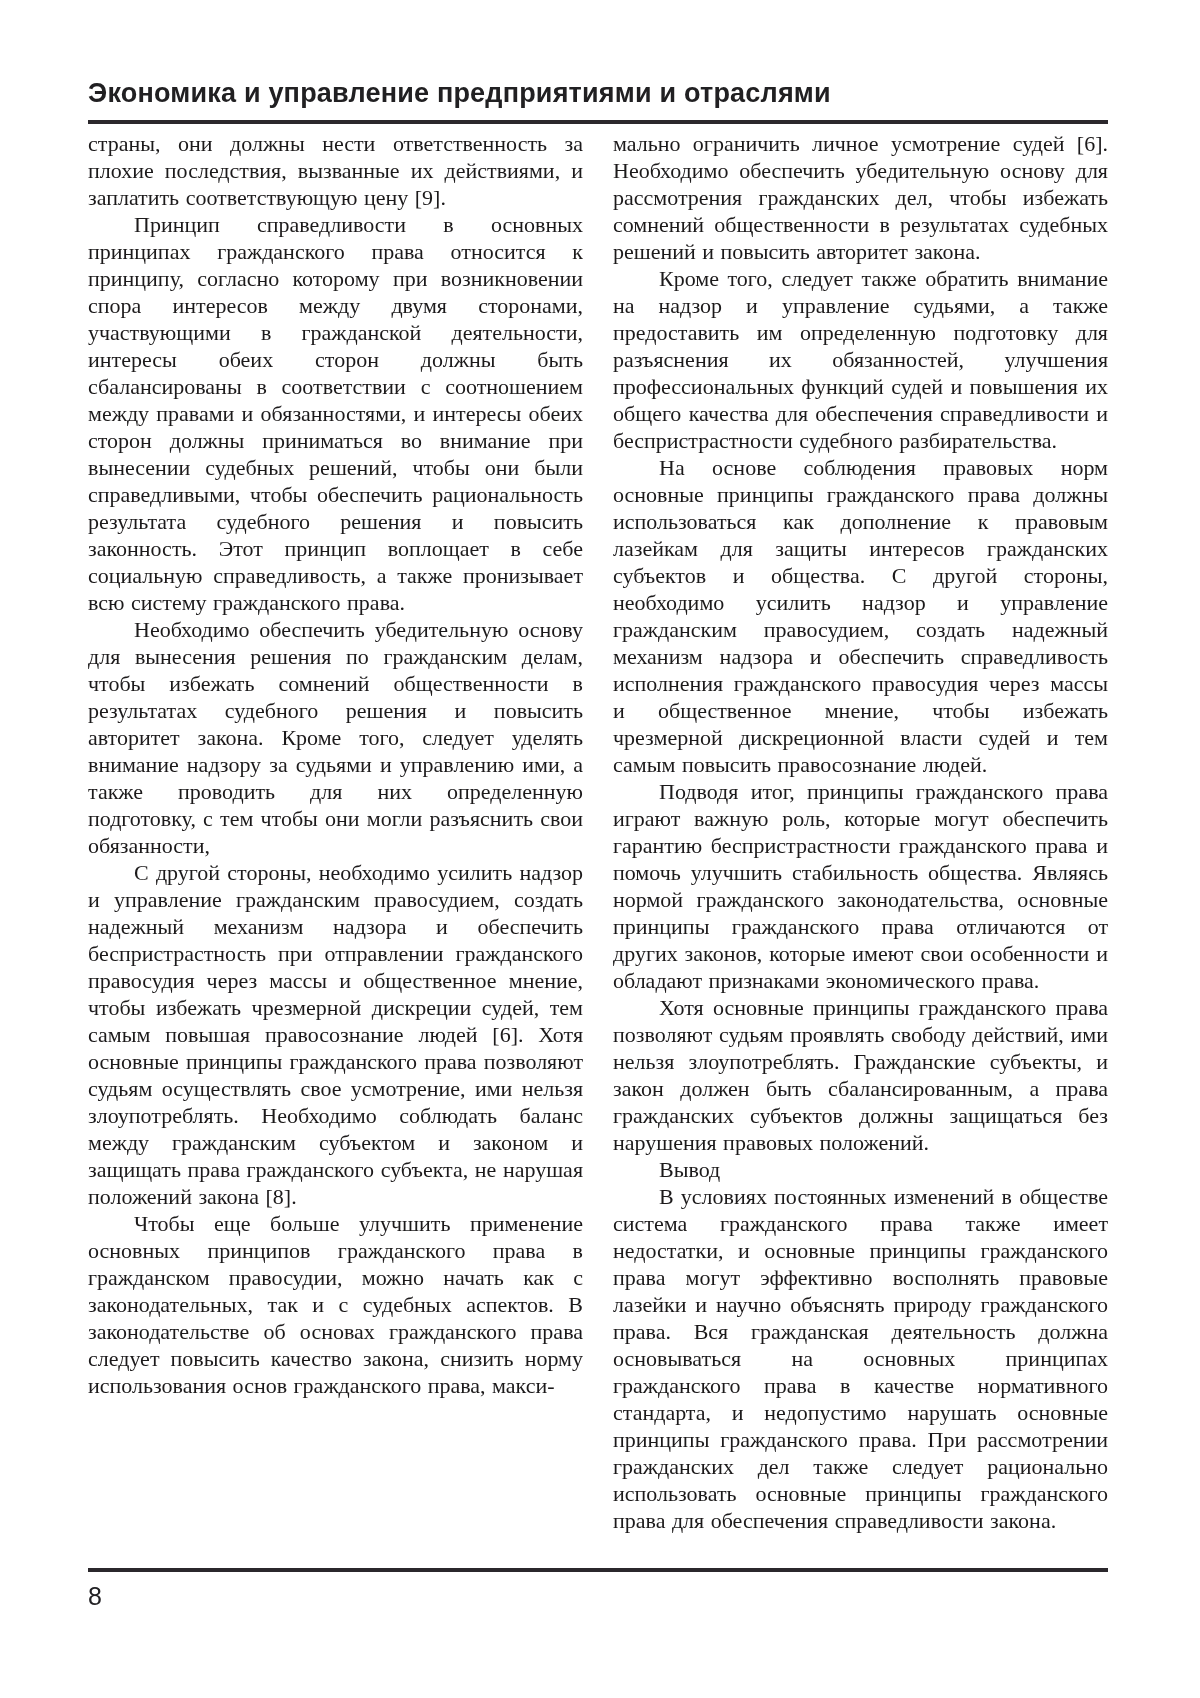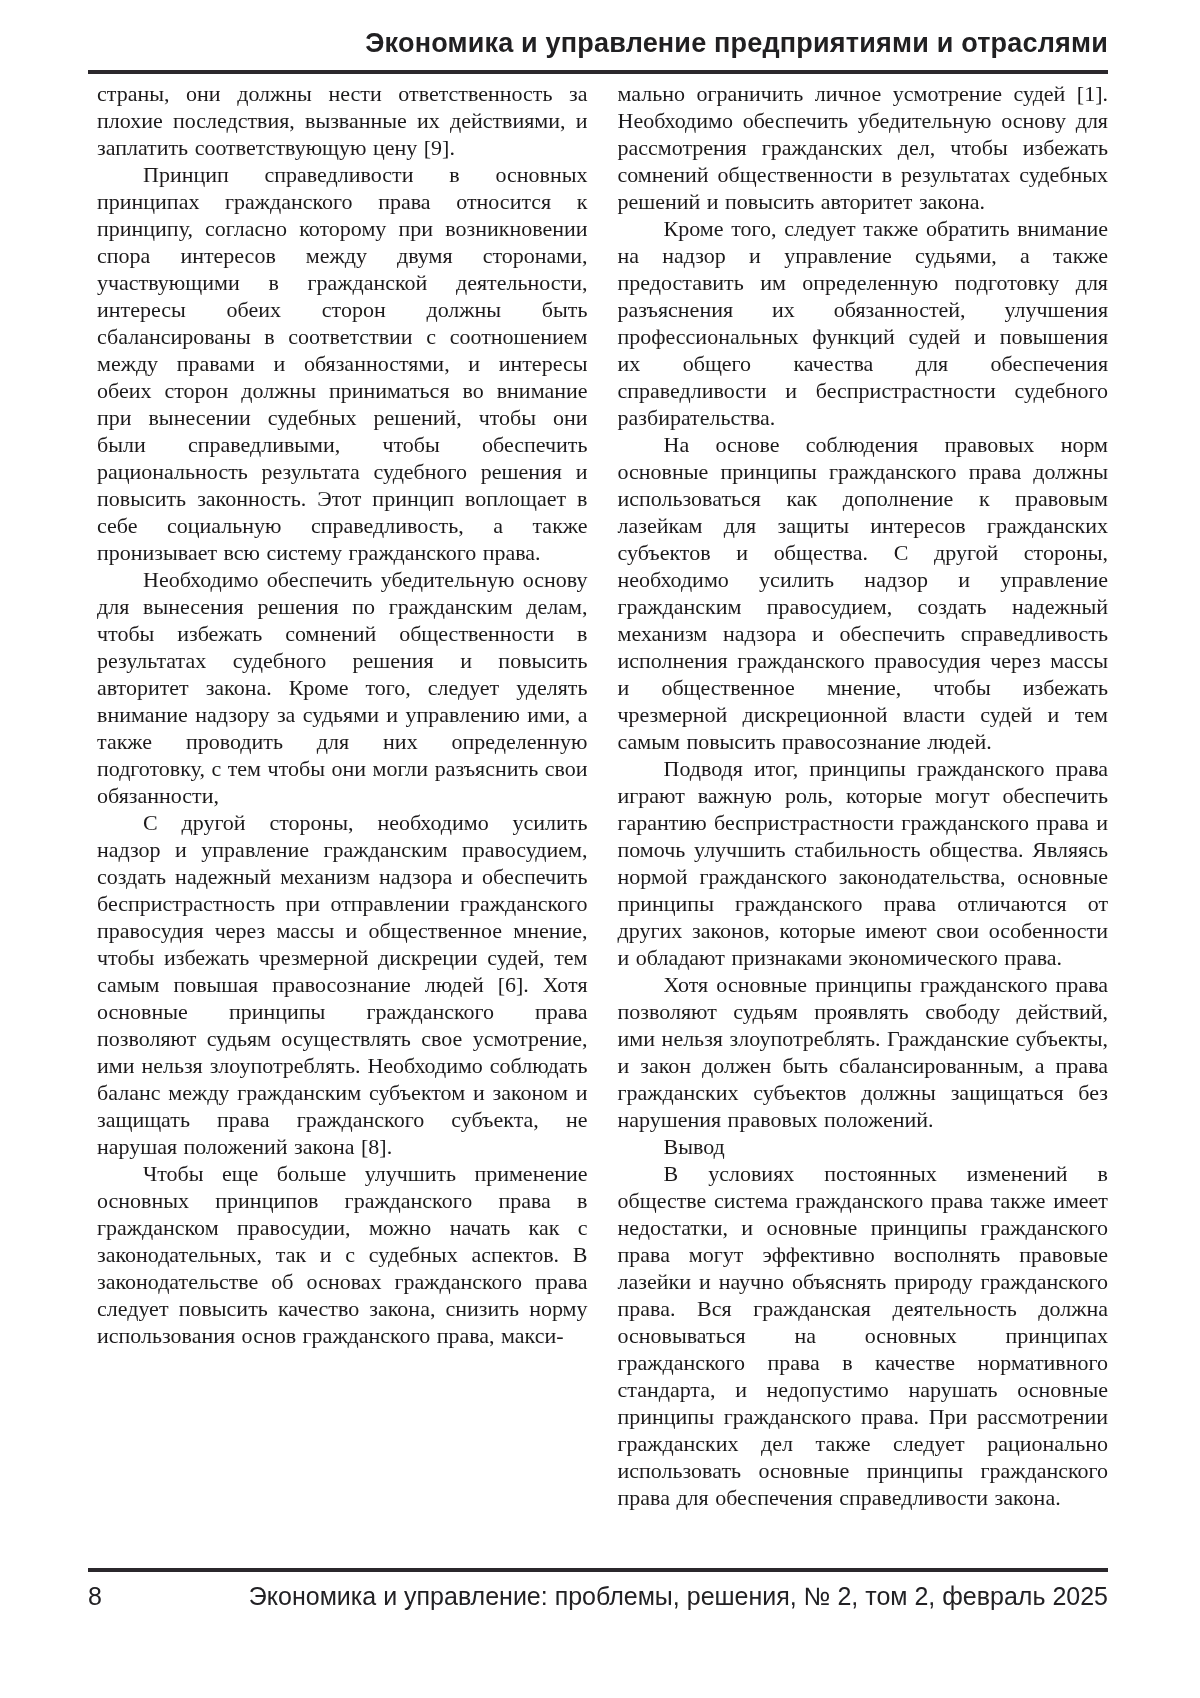--- a/index.html
+++ b/index.html
@@ -12,40 +12,38 @@
     overflow: hidden;
     box-sizing: border-box;
   }
   .content {
     position: absolute;
     left: 88px;
     right: 92px;
     top: 0;
   }
   .section-title {
-    padding-top: 28px;
+    padding-top: 78px;
     font-family: "Liberation Sans", sans-serif;
     font-weight: bold;
     font-size: 27px;
     letter-spacing: 0.2px;
     color: #212022;
-    text-align: right;
   }
   .header-rule {
     margin-top: 11px;
     height: 0;
     border-top: 4px solid #2b282c;
   }
   .columns {
     display: flex;
     gap: 30px;
     margin-top: 6px;
     height: 1452px;
     overflow: hidden;
-    margin-left: 9px;
   }
   .col { flex: 1 1 0; min-width: 0; }
   .col p.para {
     margin: 0;
     font-family: "Liberation Serif", serif;
     font-size: 22px;
     line-height: 27px;
     color: #1c1a1b;
     text-align: justify;
     text-indent: 46px;
@@ -82,31 +80,30 @@
     <div class="header-rule"></div>
     <div class="columns">
       <div class="col">
           <p class="para no-indent">страны, они должны нести ответственность за плохие последствия, вызванные их действиями, и заплатить соответствующую цену [9].</p>
           <p class="para">Принцип справедливости в основных принципах гражданского права относится к принципу, согласно которому при возникновении спора интересов между двумя сторонами, участвующими в гражданской деятельности, интересы обеих сторон должны быть сбалансированы в соответствии с соотношением между правами и обязанностями, и интересы обеих сторон должны приниматься во внимание при вынесении судебных решений, чтобы они были справедливыми, чтобы обеспечить рациональность результата судебного решения и повысить законность. Этот принцип воплощает в себе социальную справедливость, а также пронизывает всю систему гражданского права.</p>
           <p class="para">Необходимо обеспечить убедительную основу для вынесения решения по гражданским делам, чтобы избежать сомнений общественности в результатах судебного решения и повысить авторитет закона. Кроме того, следует уделять внимание надзору за судьями и управлению ими, а также проводить для них определенную подготовку, с тем чтобы они могли разъяснить свои обязанности,</p>
           <p class="para">С другой стороны, необходимо усилить надзор и управление гражданским правосудием, создать надежный механизм надзора и обеспечить беспристрастность при отправлении гражданского правосудия через массы и общественное мнение, чтобы избежать чрезмерной дискреции судей, тем самым повышая правосознание людей [6]. Хотя основные принципы гражданского права позволяют судьям осуществлять свое усмотрение, ими нельзя злоупотреблять. Необходимо соблюдать баланс между гражданским субъектом и законом и защищать права гражданского субъекта, не нарушая положений закона [8].</p>
           <p class="para">Чтобы еще больше улучшить применение основных принципов гражданского права в гражданском правосудии, можно начать как с законодательных, так и с судебных аспектов. В законодательстве об основах гражданского права следует повысить качество закона, снизить норму использования основ гражданского права, макси-</p>
         </div>
       <div class="col">
-          <p class="para no-indent">мально ограничить личное усмотрение судей [1]. Необходимо обеспечить убедительную основу для рассмотрения гражданских дел, чтобы избежать сомнений общественности в результатах судебных решений и повысить авторитет закона.</p>
+          <p class="para no-indent">мально ограничить личное усмотрение судей [6]. Необходимо обеспечить убедительную основу для рассмотрения гражданских дел, чтобы избежать сомнений общественности в результатах судебных решений и повысить авторитет закона.</p>
           <p class="para">Кроме того, следует также обратить внимание на надзор и управление судьями, а также предоставить им определенную подготовку для разъяснения их обязанностей, улучшения профессиональных функций судей и повышения их общего качества для обеспечения справедливости и беспристрастности судебного разбирательства.</p>
           <p class="para">На основе соблюдения правовых норм основные принципы гражданского права должны использоваться как дополнение к правовым лазейкам для защиты интересов гражданских субъектов и общества. С другой стороны, необходимо усилить надзор и управление гражданским правосудием, создать надежный механизм надзора и обеспечить справедливость исполнения гражданского правосудия через массы и общественное мнение, чтобы избежать чрезмерной дискреционной власти судей и тем самым повысить правосознание людей.</p>
           <p class="para">Подводя итог, принципы гражданского права играют важную роль, которые могут обеспечить гарантию беспристрастности гражданского права и помочь улучшить стабильность общества. Являясь нормой гражданского законодательства, основные принципы гражданского права отличаются от других законов, которые имеют свои особенности и обладают признаками экономического права.</p>
           <p class="para">Хотя основные принципы гражданского права позволяют судьям проявлять свободу действий, ими нельзя злоупотреблять. Гражданские субъекты, и закон должен быть сбалансированным, а права гражданских субъектов должны защищаться без нарушения правовых положений.</p>
           <p class="para bold">Вывод</p>
           <p class="para">В условиях постоянных изменений в обществе система гражданского права также имеет недостатки, и основные принципы гражданского права могут эффективно восполнять правовые лазейки и научно объяснять природу гражданского права. Вся гражданская деятельность должна основываться на основных принципах гражданского права в качестве нормативного стандарта, и недопустимо нарушать основные принципы гражданского права. При рассмотрении гражданских дел также следует рационально использовать основные принципы гражданского права для обеспечения справедливости закона.</p>
         </div>
     </div>
   </div>
 
   <div class="footer">
     <div class="footer-rule"></div>
     <div class="footer-row">
       <span>8</span>
-      <span>Экономика и управление: проблемы, решения, № 2, том 2, февраль 2025</span>
     </div>
   </div>
 </div>
 
 </body></html>

